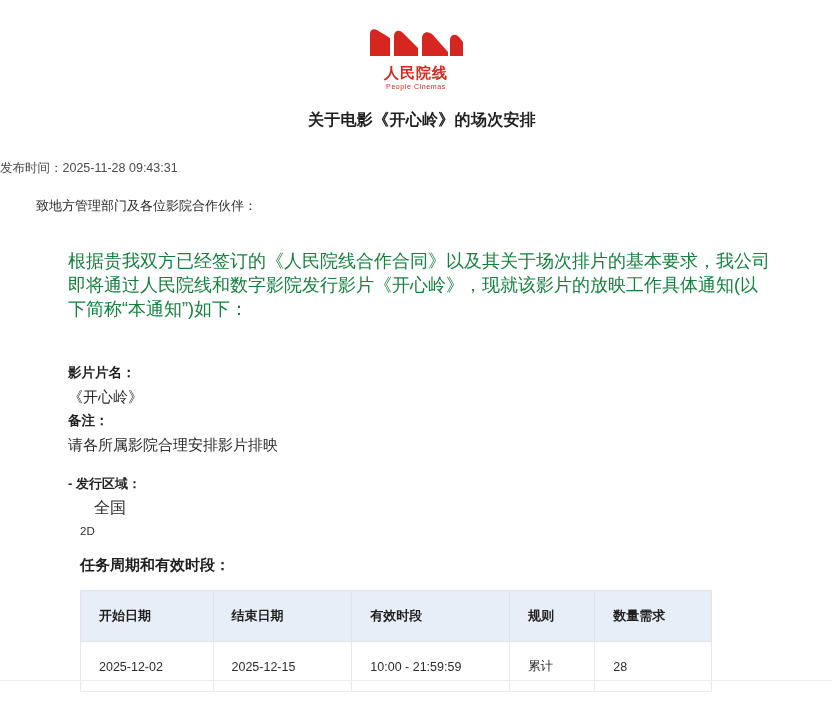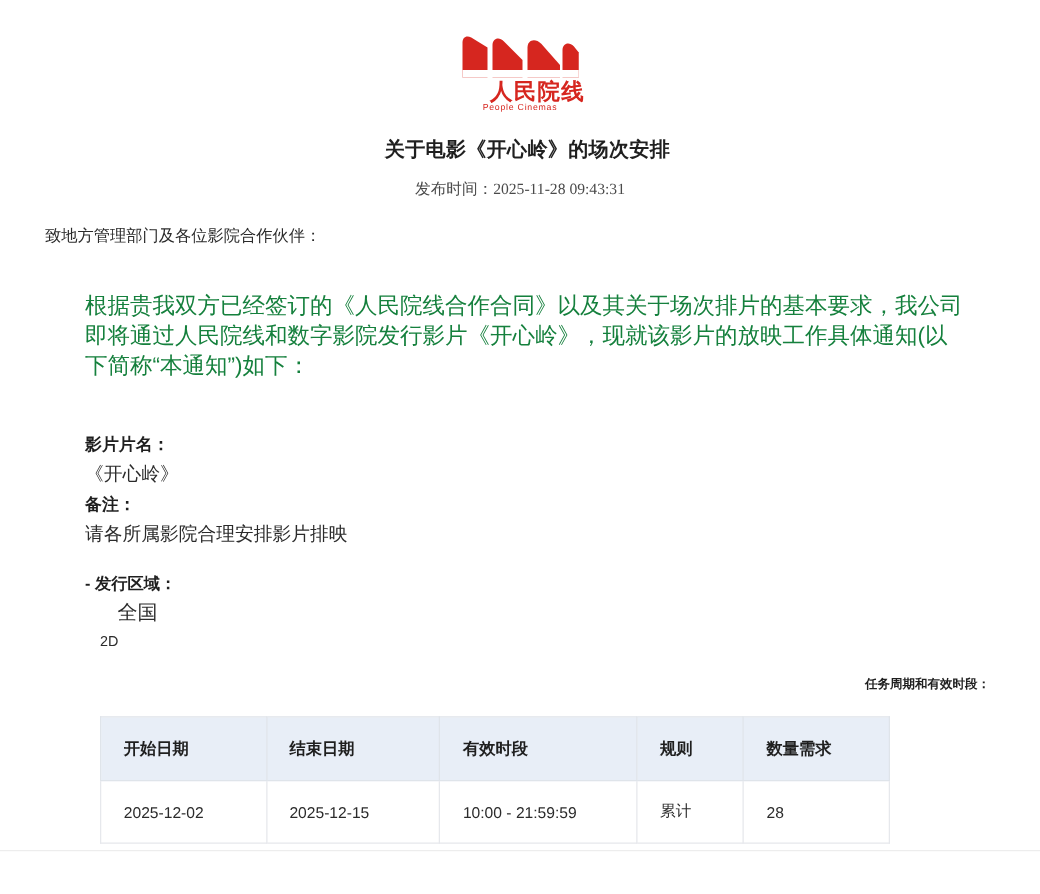--- a/index.html
+++ b/index.html
@@ -33,22 +33,22 @@
     width: 104px;
     height: 62px;
     position: relative;
   }
   .logo-mark {
     width: 104px;
     height: 38px;
     position: relative;
   }
   .logo-cn {
-    text-align: right;
-    font-size: 18px;
+    text-align: center;
+    font-size: 15px;
     font-weight: bold;
     color: #d6261f;
     letter-spacing: 1px;
     line-height: 16px;
     margin-top: 1px;
   }
   .logo-en {
     text-align: center;
     font-size: 7px;
     color: #d6261f;
@@ -60,25 +60,23 @@
   .doc-title {
     text-align: center;
     font-size: 16px;
     font-weight: bold;
     color: #1f1f1f;
     margin-top: 22px;
     letter-spacing: 0.3px;
     padding-left: 12px;
   }
   .doc-date {
-    text-align: center;
     font-size: 12.5px;
     color: #4a4a4a;
-    margin-top: 12px;
-    font-family: Liberation Serif, serif;
+    margin-top: 29px;
   }
 
   
   .content {
     padding: 0 40px 0 36px;
   }
   .salutation {
     font-size: 13px;
     color: #2b2b2b;
     margin-top: 18px;
@@ -139,27 +137,26 @@
     padding-left: 12px;
   }
   .ver-val {
     font-size: 11.5px;
     color: #2b2b2b;
     line-height: 20px;
     margin-top: 3px;
     padding-left: 12px;
   }
   .period-head {
-    font-size: 10px;
+    font-size: 15px;
     font-weight: bold;
     color: #1f1f1f;
     line-height: 22px;
     margin-top: 13px;
     padding-left: 12px;
-    text-align: right;
   }
 
   
   .table-wrap {
     margin-top: 14px;
     padding-left: 44px;
     padding-right: 80px;
   }
   table.sched {
     border-collapse: collapse;

